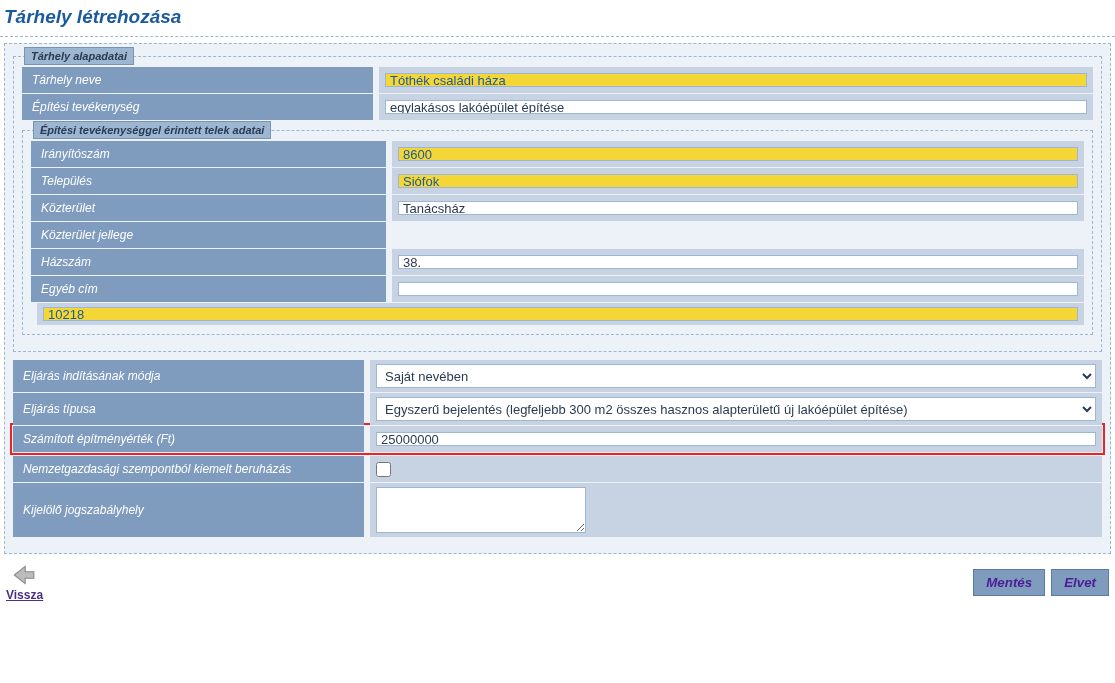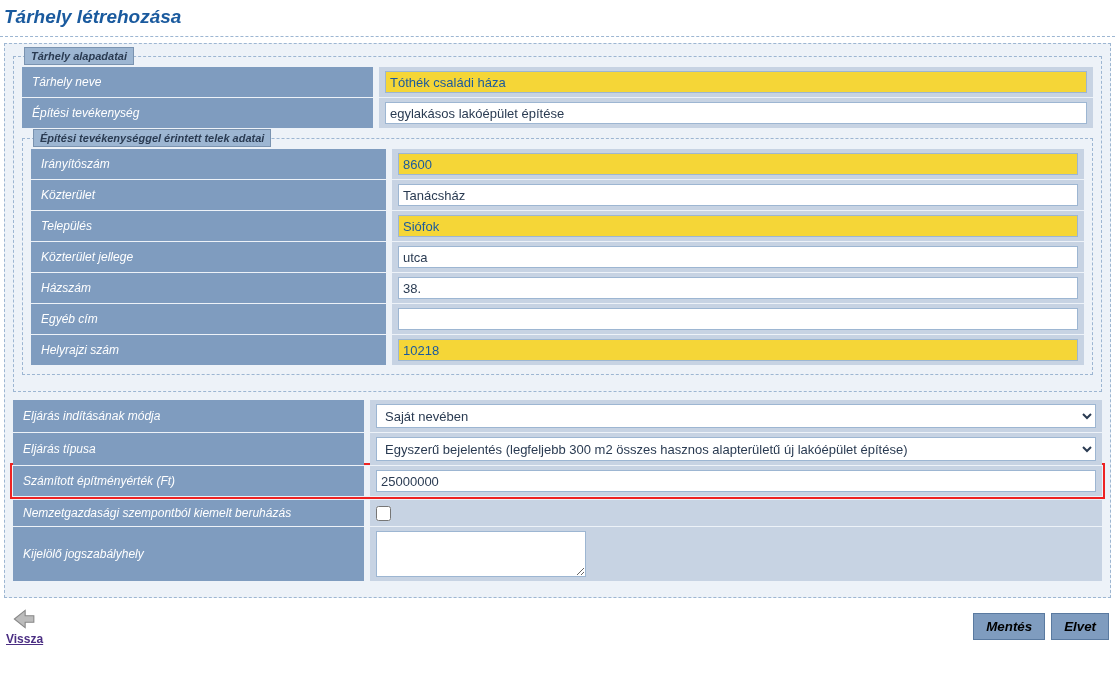--- a/index.html
+++ b/index.html
@@ -7,30 +7,30 @@
 .page-title{color:#1a5a9e;font-style:italic;font-weight:bold;font-size:19px;padding:6px 4px;}
 .hr{border-top:1px dashed #9db6d2;margin:2px 0 6px 0;}
 .panel{border:1px dashed #9db6d2;margin:2px 4px;padding:12px 8px 8px 8px;position:relative;background:#edf2f8;}
 .fieldset{border:1px dashed #9db6d2;padding:10px 8px 8px 8px;margin:0 0 8px 0;position:relative;}
 .legend{position:absolute;top:-10px;left:10px;background:#9db6d2;color:#2a3b52;font-style:italic;font-weight:bold;font-size:11px;padding:2px 6px;border:1px solid #7a93b0;}
 .row{display:flex;align-items:stretch;margin-bottom:1px;}
 .row-hl{border:2px solid #e22; padding:1px; margin:-3px -3px 1px -3px;justify-content:flex-end;}
 .lab{width:351px;background:#7f9cbf;color:#fff;font-style:italic;padding:6px 10px;display:flex;align-items:center;}
 .val{flex:1;background:#c7d3e3;padding:4px 6px;display:flex;align-items:center;margin-left:6px;}
 .inner .lab{width:355px;}
-.txt{width:100%;height:22px;border:1px solid #9db6d2;padding:2px 4px;font-size:13px;background:#fff;color:#2a3b52;}
+.txt{width:100%;height:14px;border:1px solid #9db6d2;padding:2px 4px;font-size:13px;background:#fff;color:#2a3b52;}
 .txt.req{background:#f5d637;color:#1a5a9e;}
 select.txt{height:24px;}
 textarea.txt{height:46px;resize:both;width:210px;}
 .chk{width:15px;height:15px;}
 .footer{display:flex;align-items:center;padding:6px 6px 10px 6px;}
 .back{display:flex;align-items:center;color:#4b2e83;font-weight:bold;text-decoration:underline;flex-direction:column;}
 .arrow{width:26px;height:26px;margin-right:4px;}
 .spacer{flex:1;}
-.btn{background:#7f9cbf;color:#000000;font-style:italic;font-weight:bold;border:1px solid #5a7aa0;padding:5px 12px;margin-left:6px;cursor:pointer;}
+.btn{background:#7f9cbf;color:#4c1d95;font-style:italic;font-weight:bold;border:1px solid #5a7aa0;padding:5px 12px;margin-left:6px;cursor:pointer;}
 </style>
 </head>
 <body>
 
 <div class="page-title">Tárhely létrehozása</div>
 <div class="hr"></div>
 
 <div class="panel">
 
   <div class="fieldset">
@@ -52,51 +52,47 @@
     <div class="fieldset inner" style="margin-top:10px;">
       <div class="legend">Építési tevékenységgel érintett telek adatai</div>
 
       <div class="row">
         <div class="lab">Irányítószám</div>
         <div class="val">
             <input class="txt req" value="8600" style="">
           </div>
       </div>
       <div class="row">
+        <div class="lab">Település</div>
+        <div class="val">
+            <input class="txt req" value="Siófok" style="">
+          </div>
+      </div>
+      <div class="row">
         <div class="lab">Közterület</div>
         <div class="val">
             <input class="txt" value="Tanácsház" style="">
           </div>
       </div>
       <div class="row">
-        <div class="lab">Település</div>
-        <div class="val">
-            <input class="txt req" value="Siófok" style="">
-          </div>
-      </div>
-      <div class="row">
         <div class="lab">Közterület jellege</div>
-        <div class="val">
-            <input class="txt" value="utca" style="">
-          </div>
       </div>
       <div class="row">
         <div class="lab">Házszám</div>
         <div class="val">
             <input class="txt" value="38." style="">
           </div>
       </div>
       <div class="row">
         <div class="lab">Egyéb cím</div>
         <div class="val">
             <input class="txt" value="" style="">
           </div>
       </div>
       <div class="row">
-        <div class="lab">Helyrajzi szám</div>
         <div class="val">
             <input class="txt req" value="10218" style="">
           </div>
       </div>
     </div>
   </div>
 
   <div class="fieldset" style="border:none;padding:0;">
     <div class="row">
       <div class="lab">Eljárás indításának módja</div>

